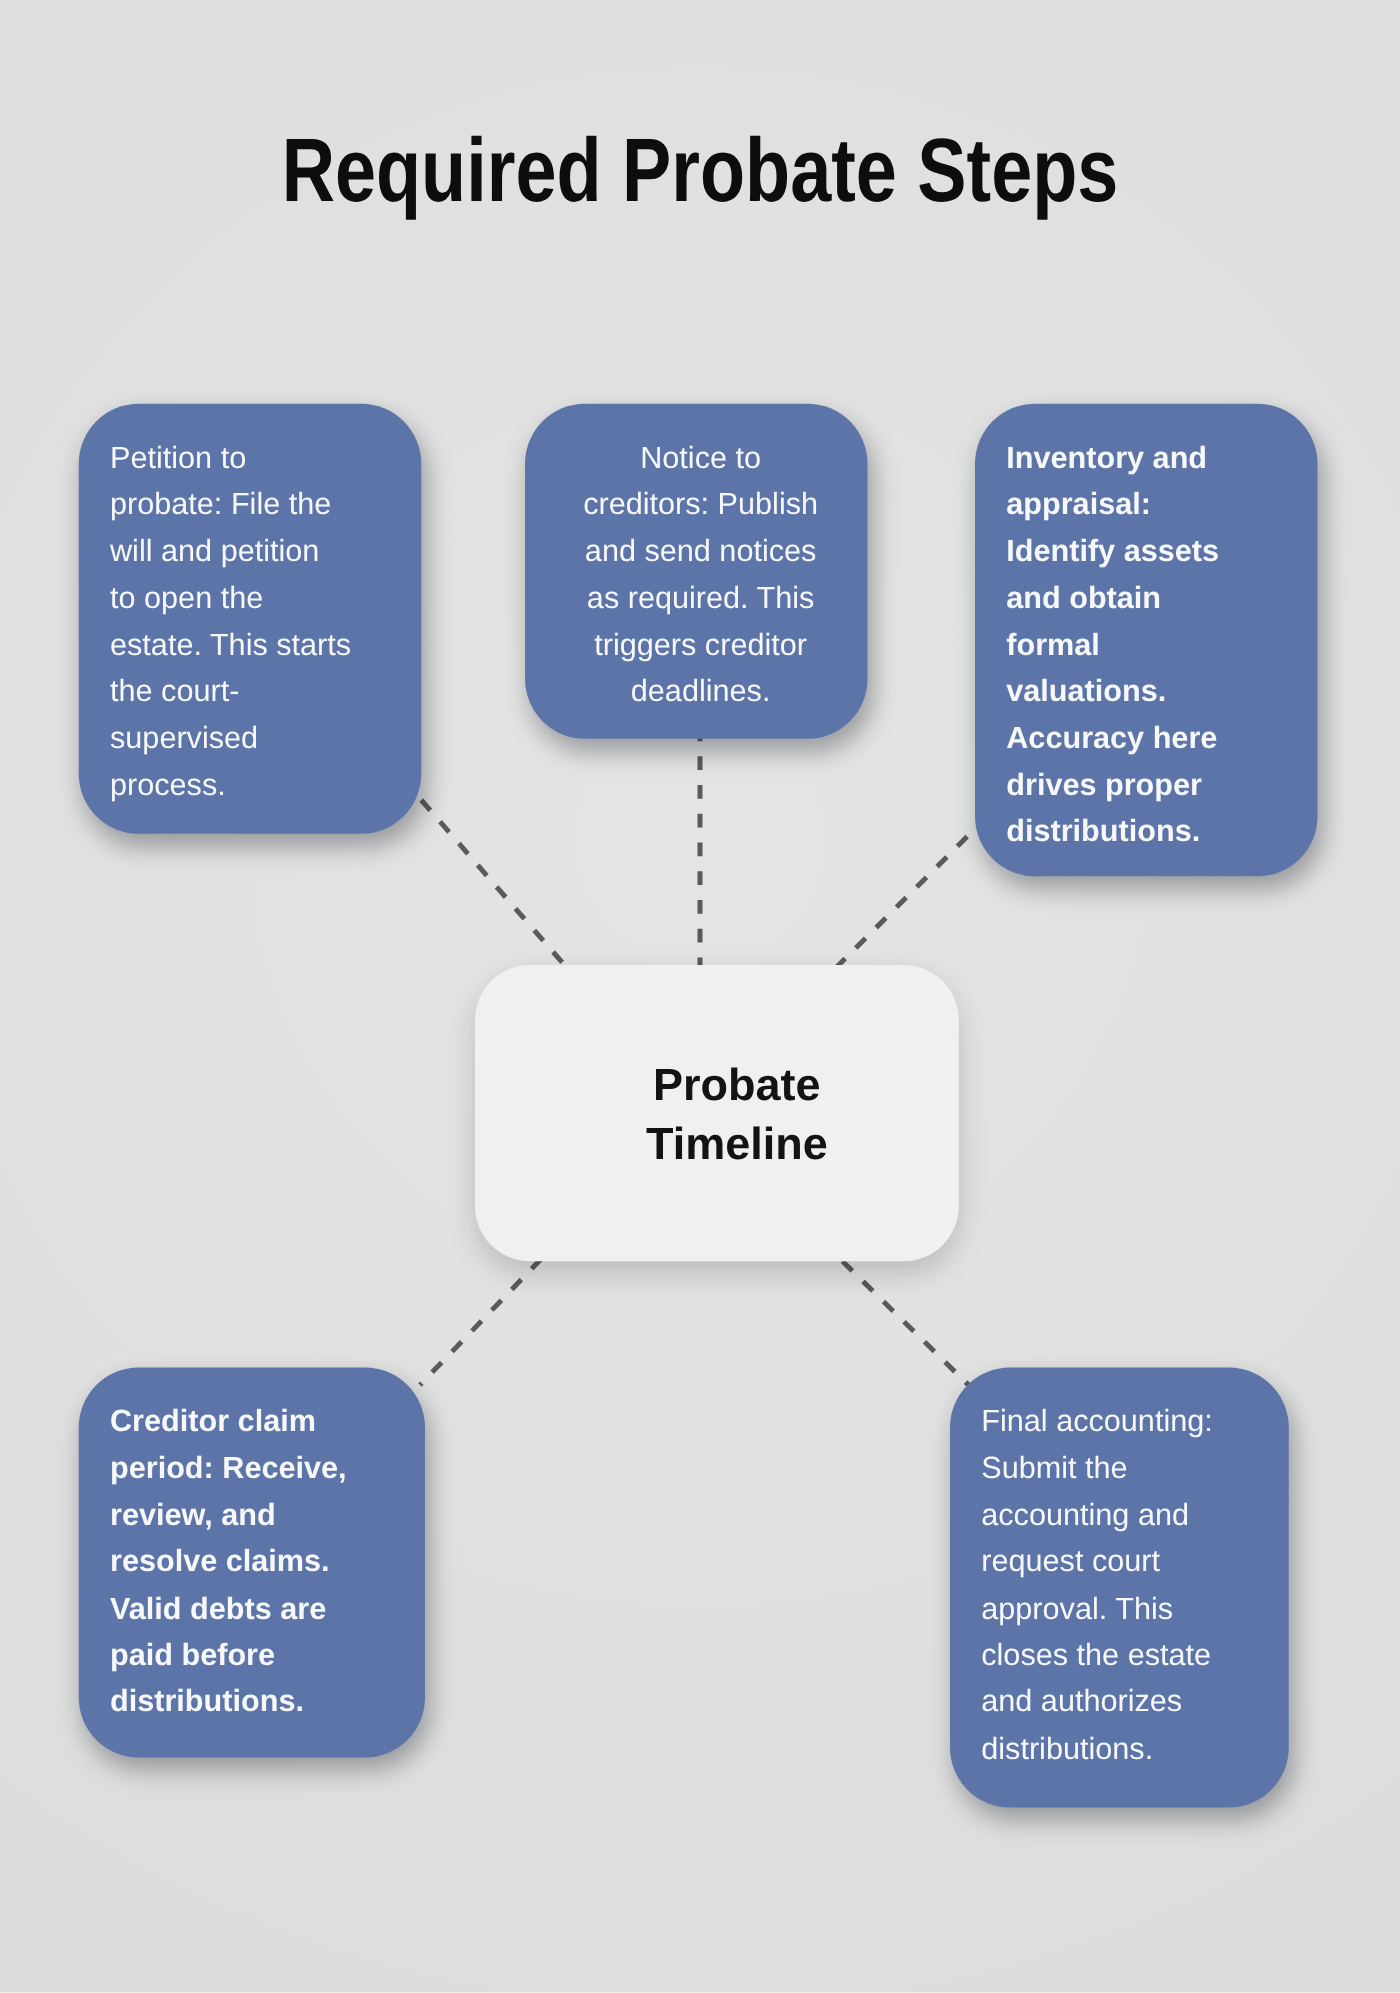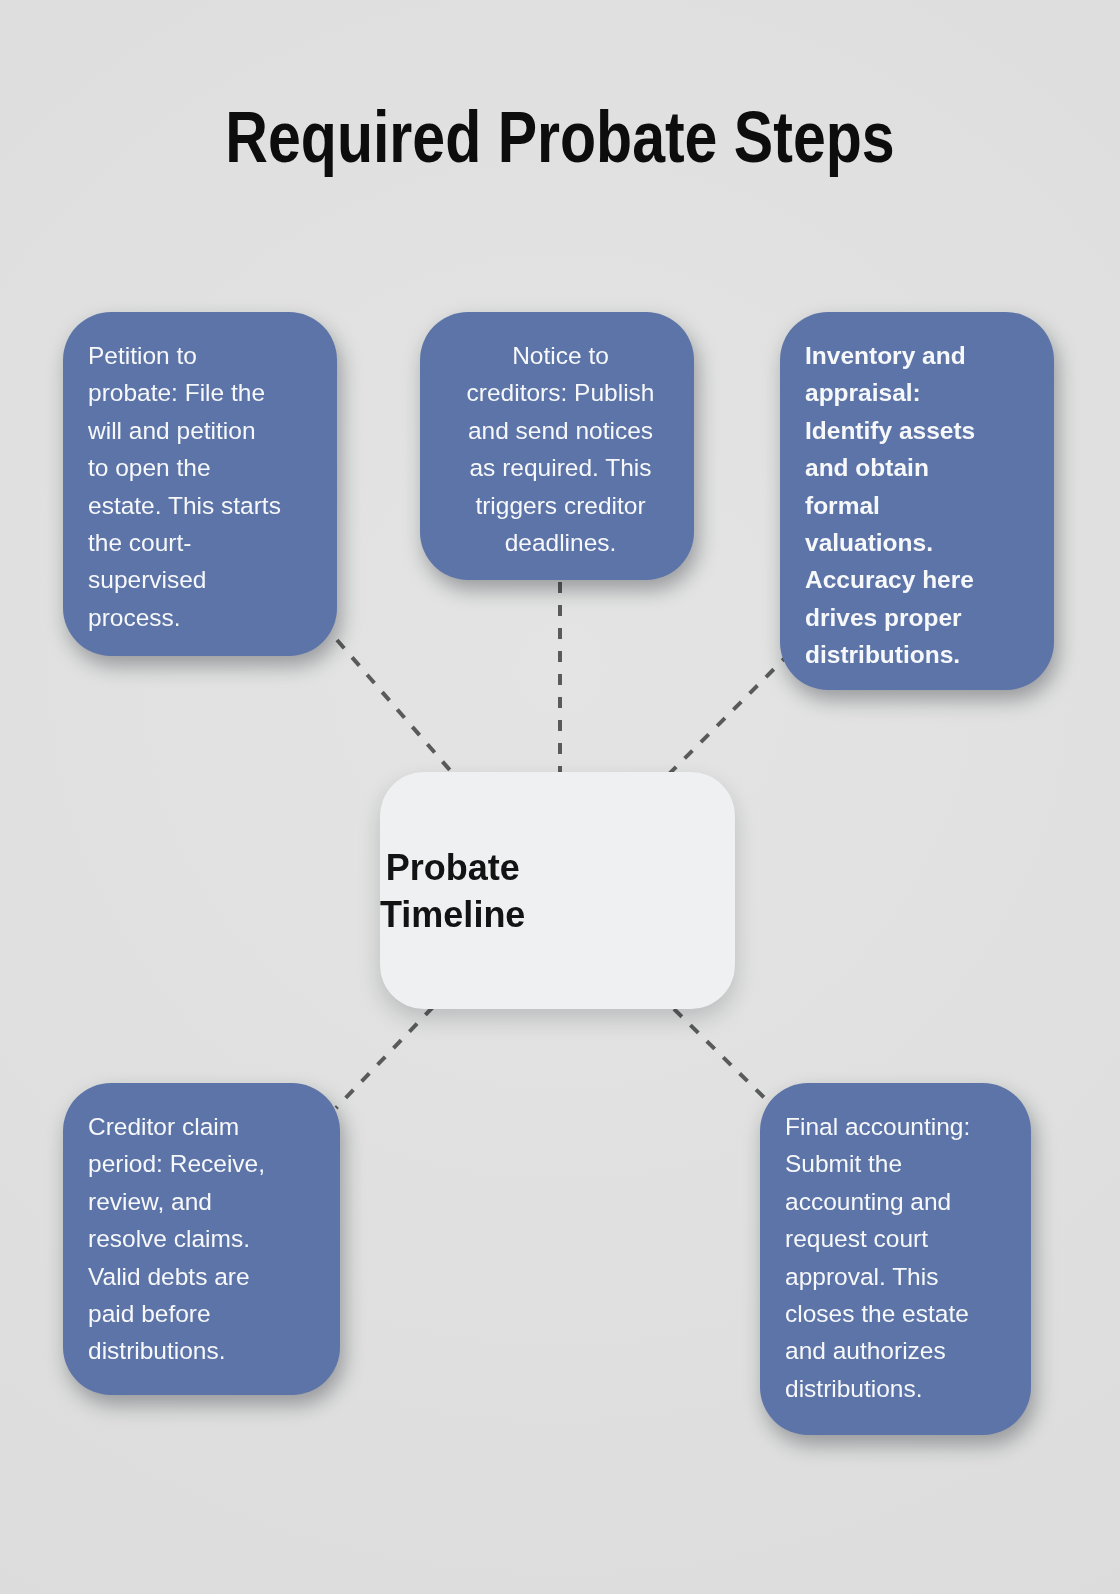--- a/index.html
+++ b/index.html
@@ -43,39 +43,41 @@
     z-index: 2;
     background: #5c74a8;
     border-radius: 48px;
     box-shadow: 4px 10px 20px rgba(20, 24, 34, 0.35);
     box-sizing: border-box;
     padding: 25px 18px 0 25px;
     color: #f7f8fa;
     font-size: 24.5px;
     line-height: 37.4px;
     white-space: pre-line;
+    margin-top: 11px;
   }
   .node-petition        { left: 63px;  top: 312px;  width: 274px; height: 344px; }
   .node-notice          { left: 420px; top: 312px;  width: 274px; height: 268px; text-align: center; }
   .node-inventory       { left: 780px; top: 312px;  width: 274px; height: 378px; font-weight: bold; }
-  .node-creditor-claim  { left: 63px;  top: 1083px; width: 277px; height: 312px; }
+  .node-creditor-claim  { left: 63px;  top: 1083px; width: 277px; height: 312px; font-weight: bold; }
   .node-final-accounting{ left: 760px; top: 1083px; width: 271px; height: 352px; }
   .center-node {
     position: absolute;
     z-index: 2;
     left: 380px;
     top: 772px;
     width: 355px;
     height: 237px;
     background: #eff0f1;
     border-radius: 44px;
     box-shadow: 0 10px 22px rgba(20, 24, 34, 0.18);
     display: flex;
     align-items: center;
-    justify-content: flex-start;
+    justify-content: center;
+    padding-left: 32px;
   }
   .center-label {
     font-size: 36px;
     font-weight: bold;
     line-height: 47px;
     color: #131313;
     text-align: center;
     white-space: pre-line;
   }
 </style>

